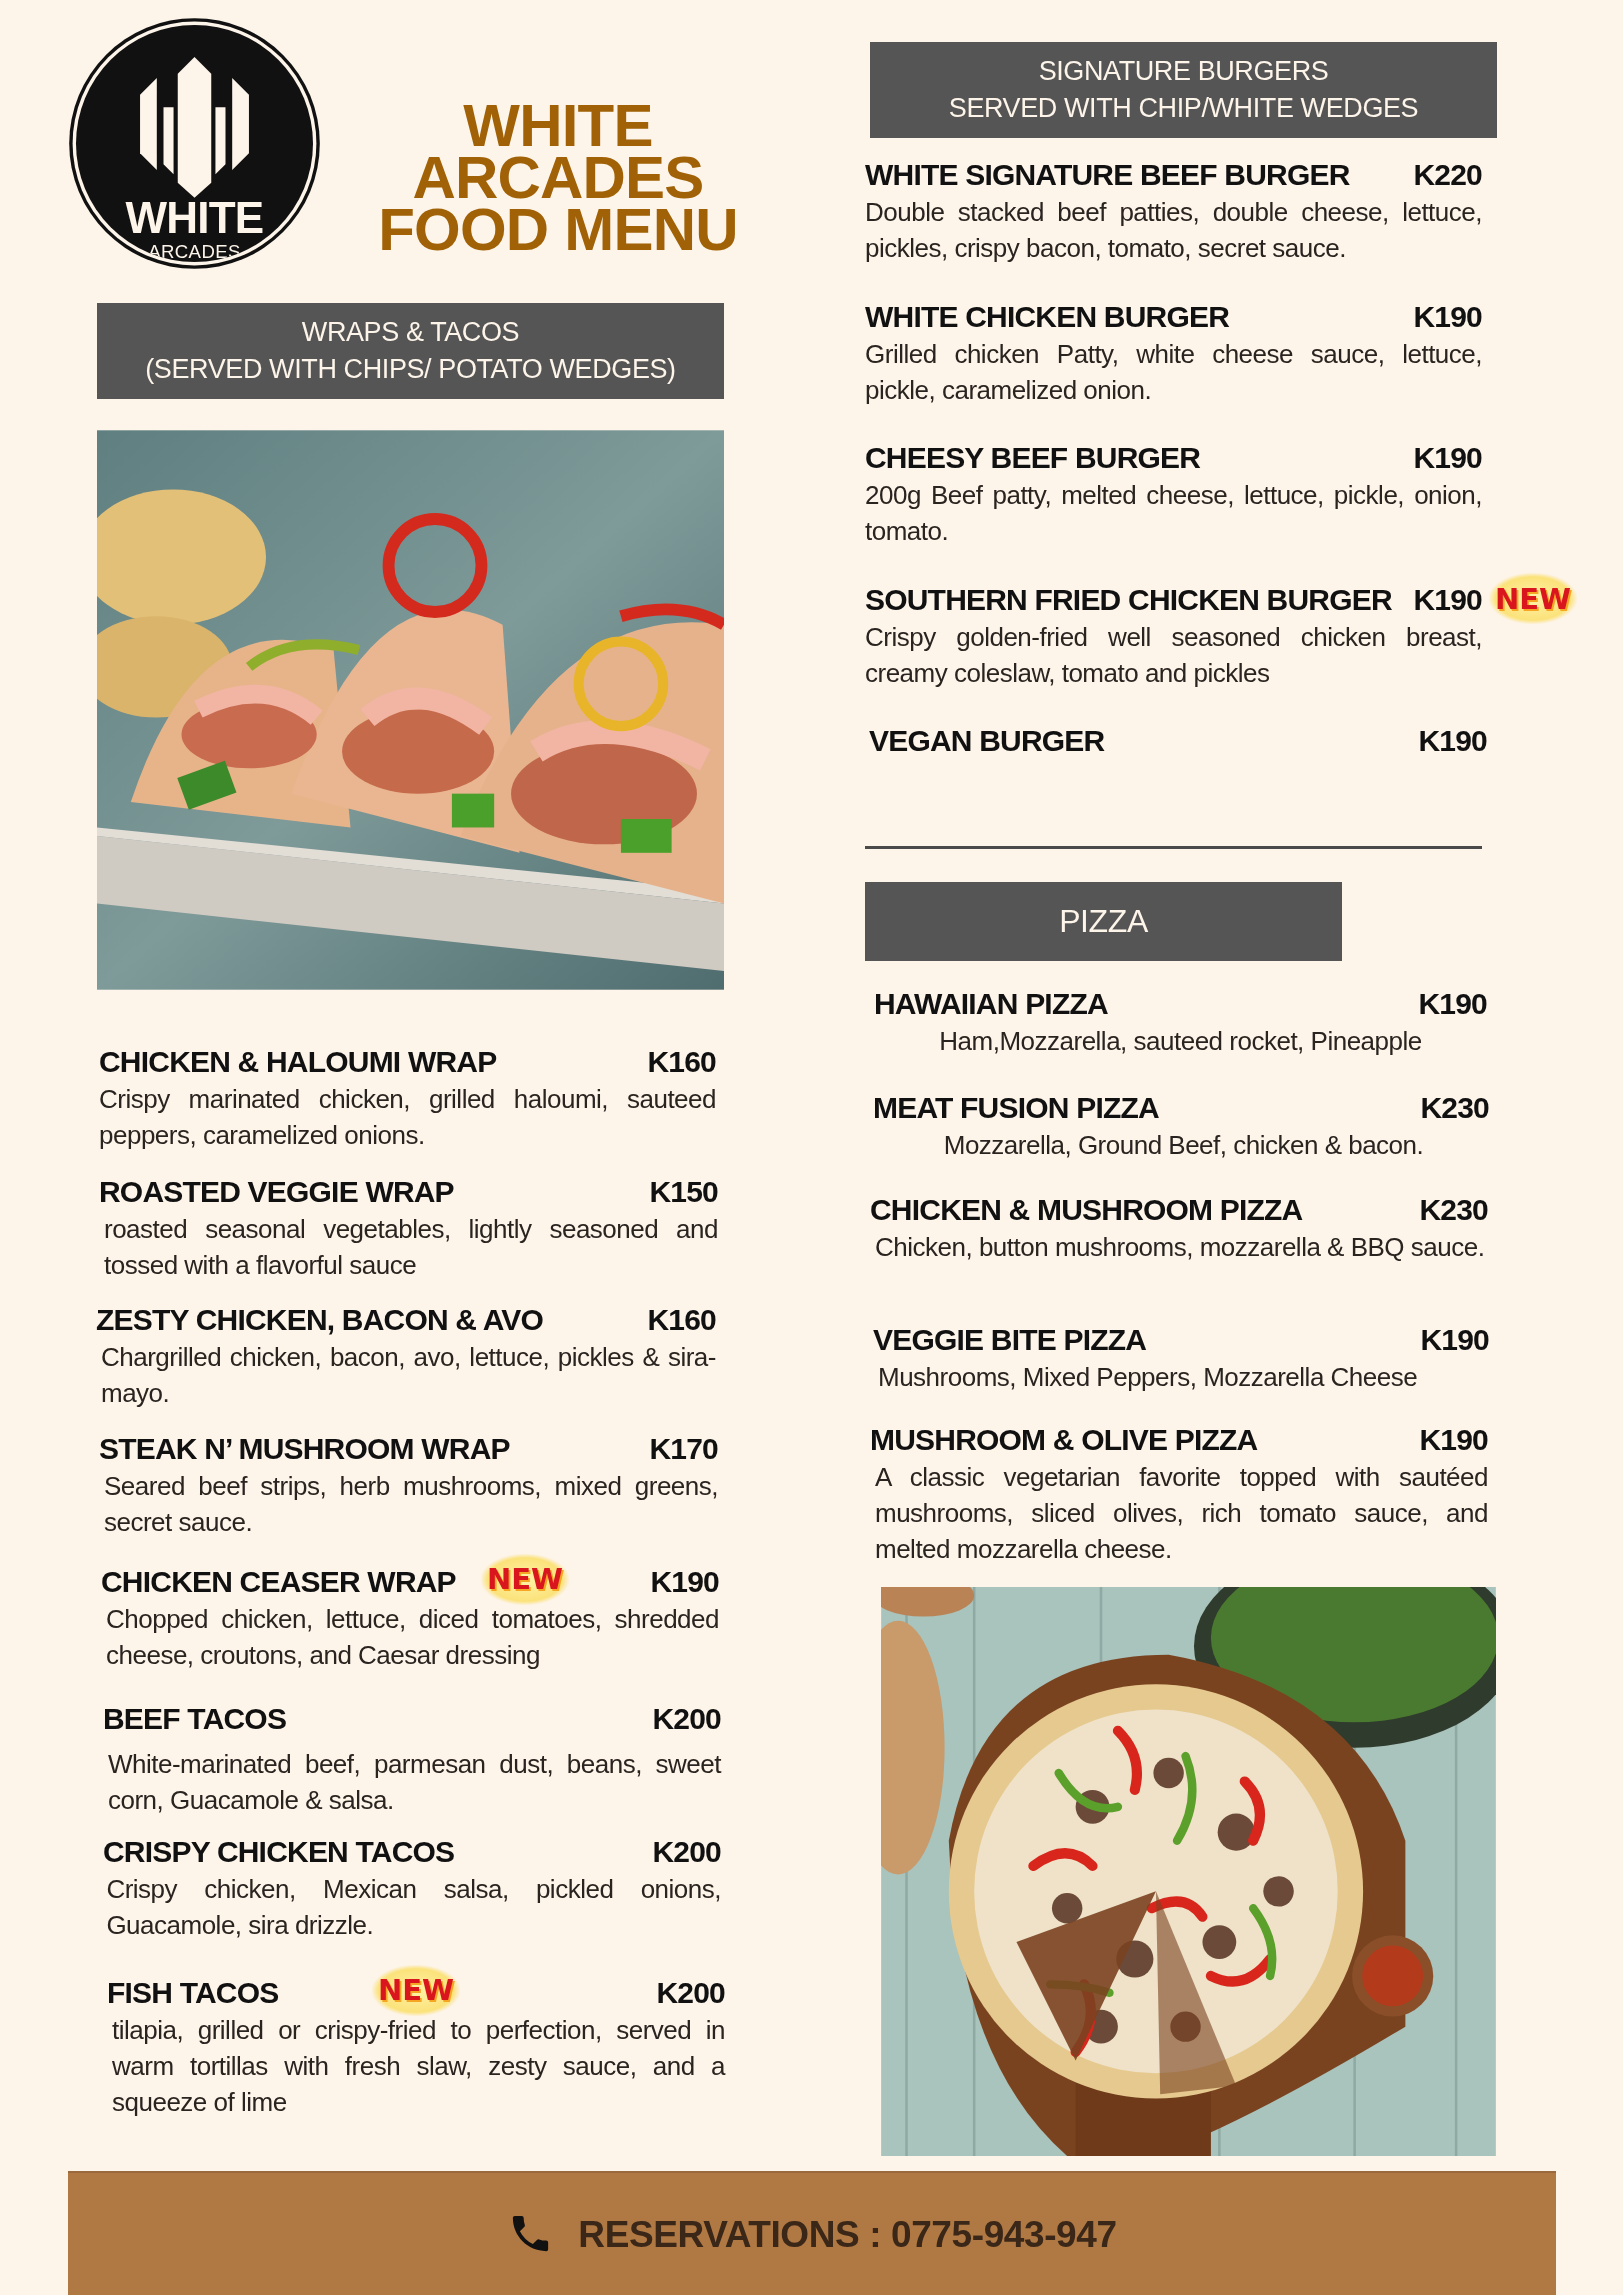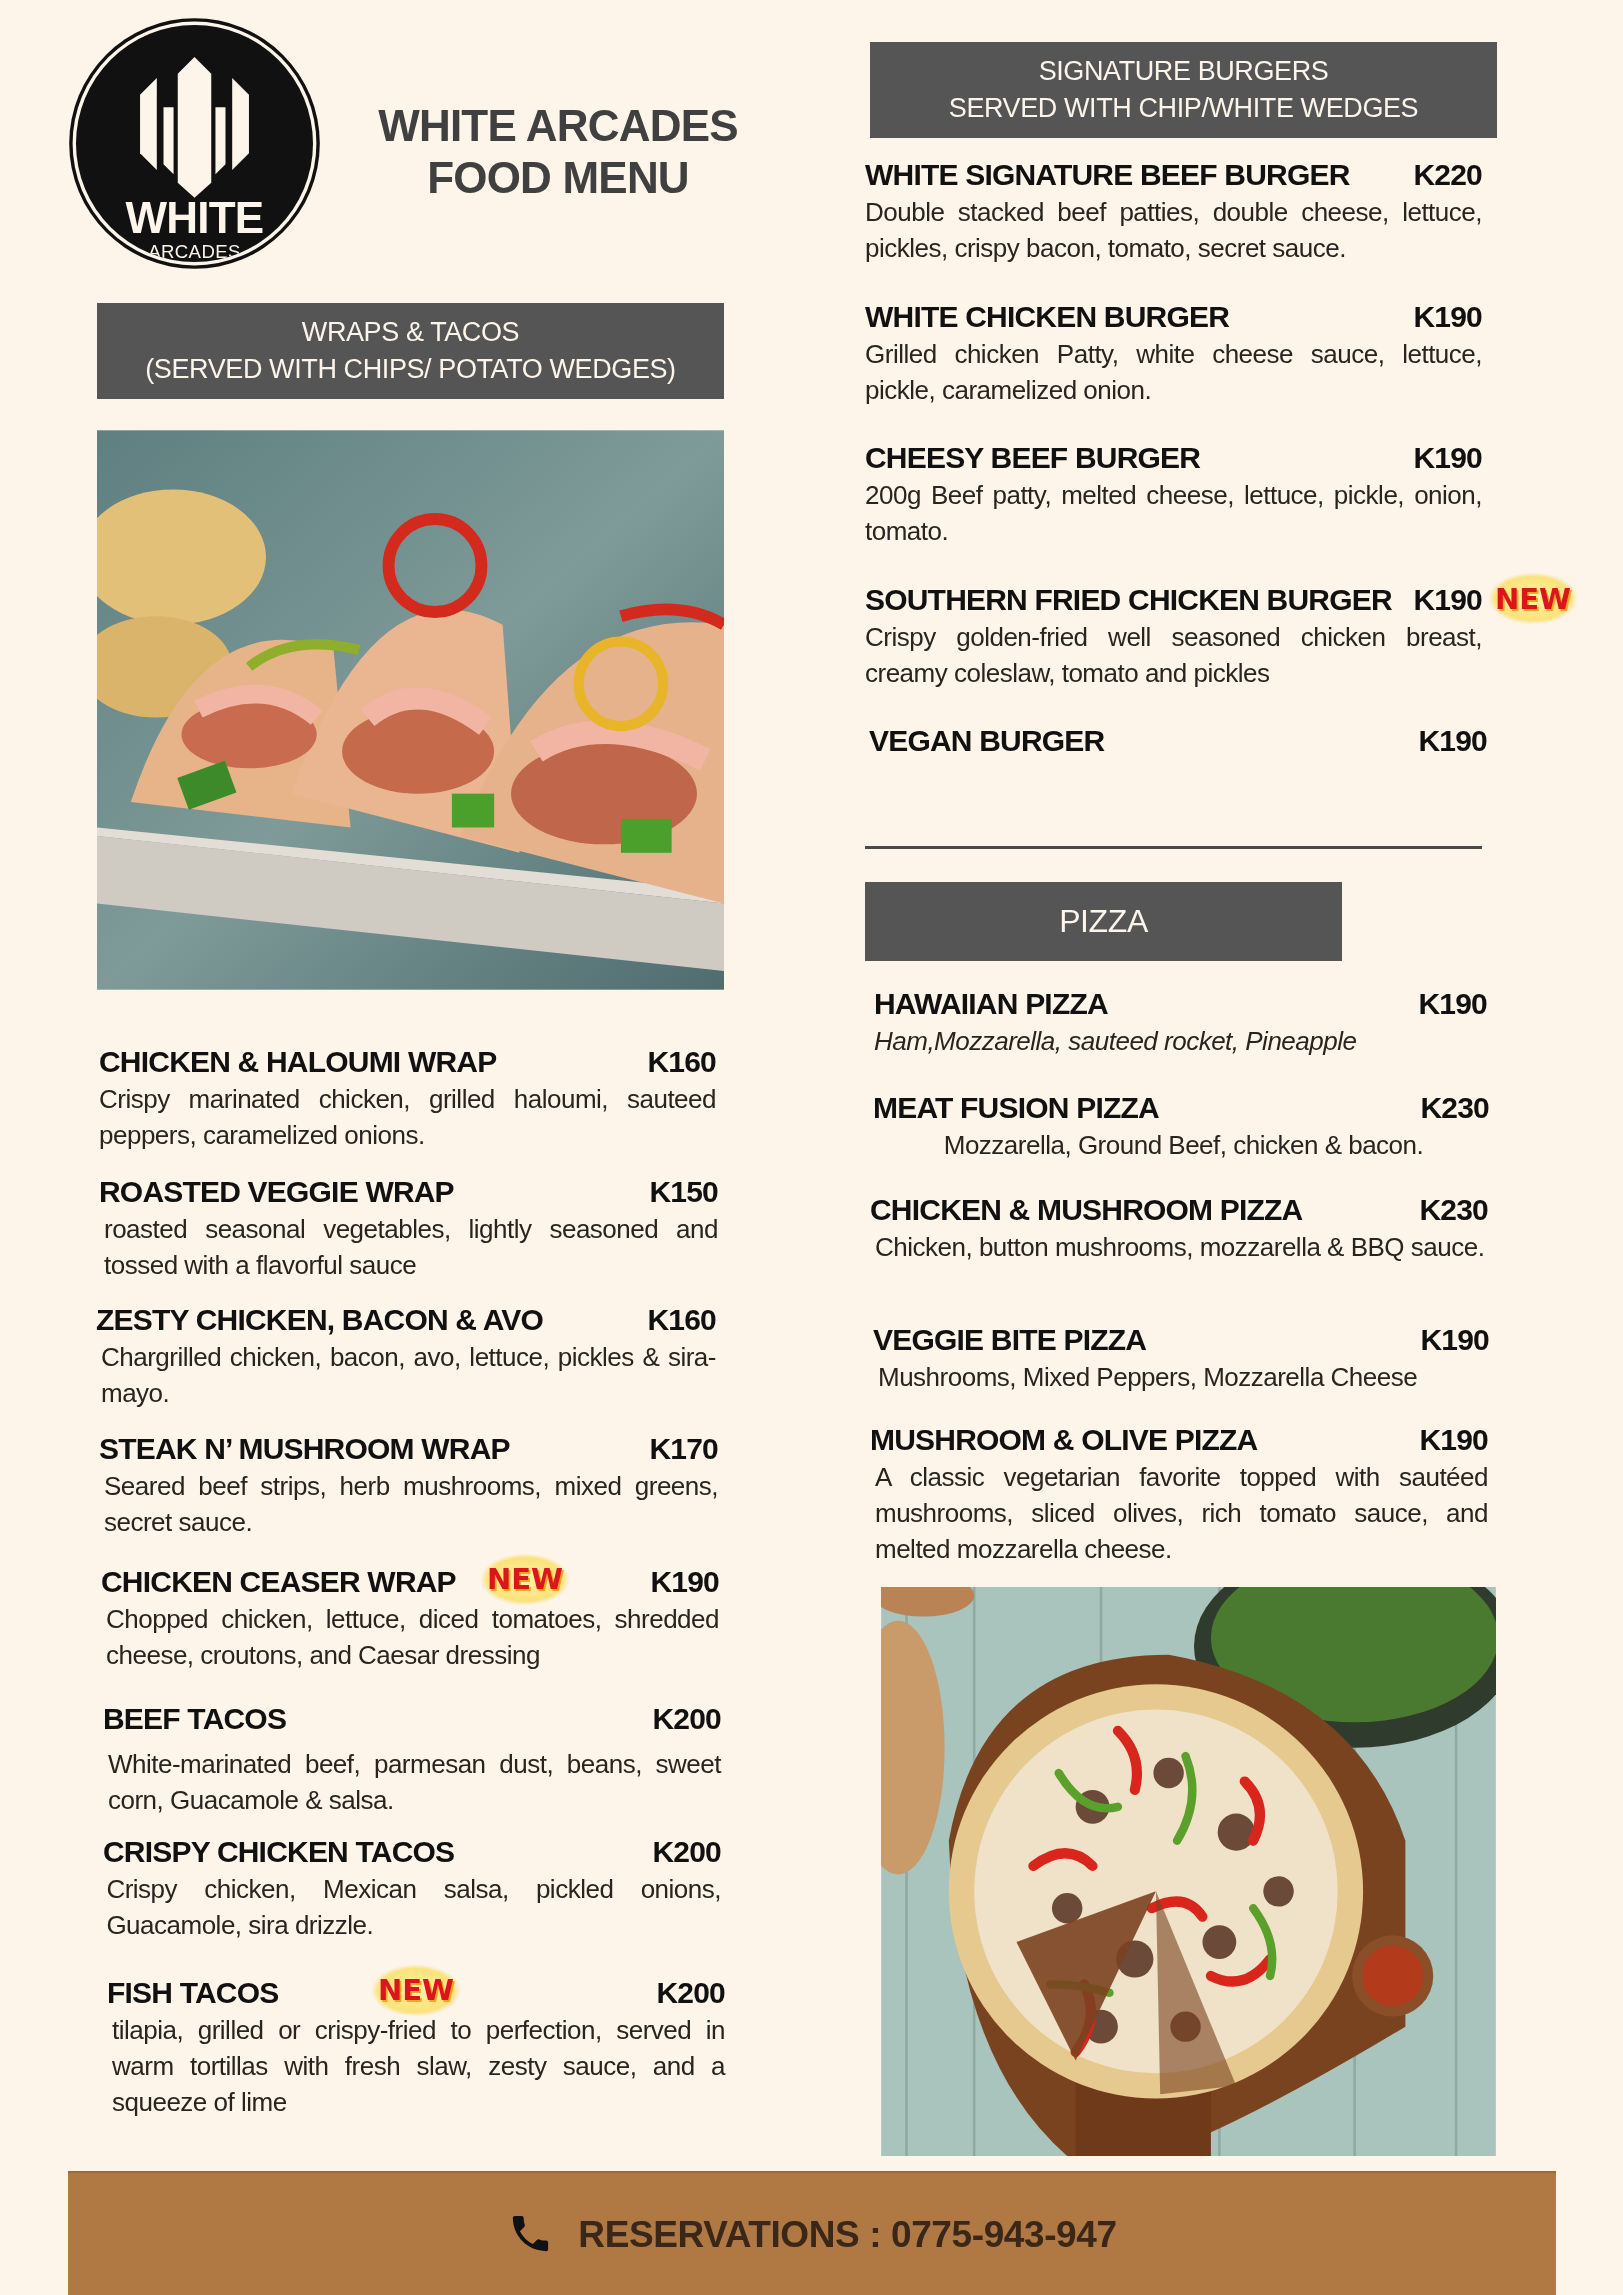--- a/index.html
+++ b/index.html
@@ -18,21 +18,21 @@
     display: flex; flex-direction: column; align-items: center; justify-content: flex-start;
     overflow: hidden;
     text-align: right;
   }
   .logo svg { margin-top: 32px; }
   .logo-word { color: #fdf4ea; font-weight: bold; font-size: 44px; letter-spacing: -0.8px; line-height: 1; margin-top: -3.4px; }
   .logo-sub { color: #fdf4ea; font-size: 18.6px; line-height: 1; margin-top: 3.4px; letter-spacing: 0.4px; }
 
   .title {
     left: 372px; top: 100px; width: 372px; text-align: center;
-    font-weight: bold; font-size: 44px; line-height: 52px; letter-spacing: -0.8px; color: #404040;
+    font-weight: bold; font-size: 60px; line-height: 52px; letter-spacing: -0.8px; color: #a16207;
   }
 
   .section-box {
     background: #555555; color: #fdf4ea; text-align: center;
     display: flex; flex-direction: column; justify-content: center; align-items: center;
     font-size: 27px; line-height: 37px; letter-spacing: -0.4px;
   }
 
   .photo { overflow: hidden; }
 
@@ -234,21 +234,21 @@
 
 <div class="abs section-box" style="left:865px; top:882px; width:477px; height:79px; font-size:32px;">
   <div>PIZZA</div>
 </div>
 
 <div class="item" style="left:874px; top:984px; width:613px;">
   <div class="item-head">
       <span class="item-name">HAWAIIAN PIZZA</span>
       <span class="item-price">K190</span>
     </div>
-  <div class="item-desc" style="text-align:left;font-style:italic;">Ham,Mozzarella, sauteed rocket, Pineapple</div>
+  <div class="item-desc" style="text-align:center;">Ham,Mozzarella, sauteed rocket, Pineapple</div>
 </div>
 
 <div class="item" style="left:873px; top:1088px; width:616px;">
   <div class="item-head">
       <span class="item-name">MEAT FUSION PIZZA</span>
       <span class="item-price">K230</span>
     </div>
   <div class="item-desc" style="text-align:center; padding-left:5px;">Mozzarella, Ground Beef, chicken &amp; bacon.</div>
 </div>
 

